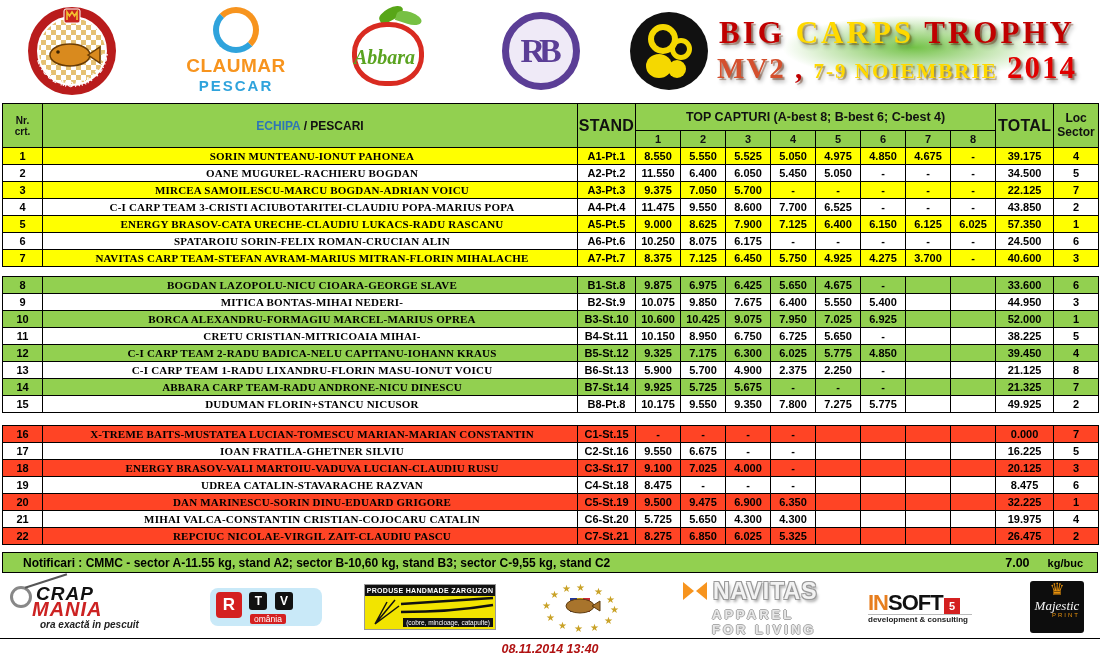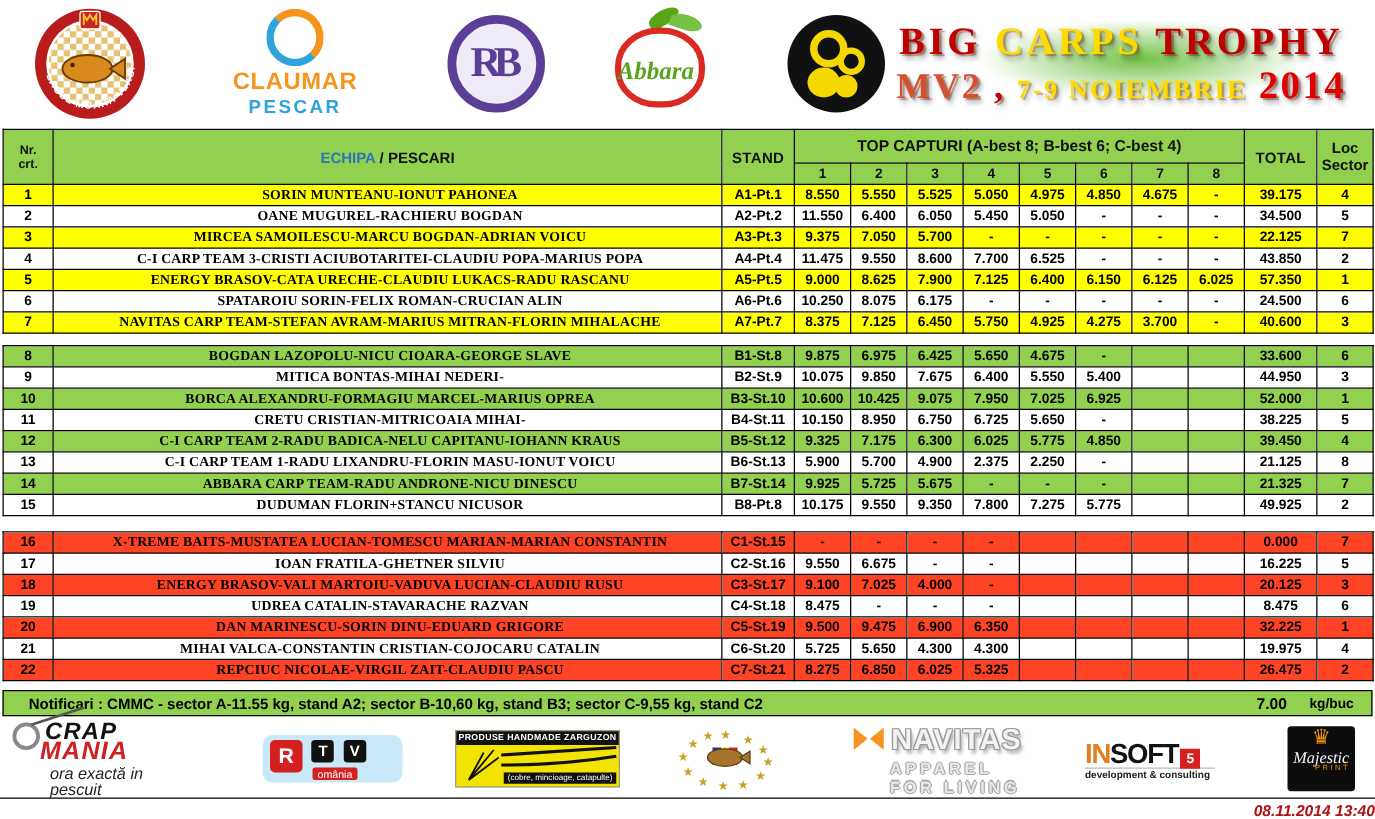--- a/index.html
+++ b/index.html
@@ -51,21 +51,21 @@
   .t-date{font-size:21px;}
   .t-year{font-size:31px;color:#E00000;}
 
   
   table.results{border-collapse:collapse;table-layout:fixed;width:1096px;margin:2px 0 0 2px;}
   .results th,.results td{border:1px solid #000;padding:0;overflow:hidden;white-space:nowrap;}
   .results thead th{background:var(--c-green);font-weight:bold;color:#111;}
   .th-nr{font-size:10px;line-height:1.1;}
   .th-echipa{font-size:12px;}
   .th-echipa .blue{color:var(--c-blue);}
-  .th-stand,.th-total{font-size:12px;letter-spacing:.3px;}
+  .th-stand,.th-total{font-size:16px;letter-spacing:.3px;}
   .th-top{font-size:12.5px;height:27px;}
   .th-colnum{font-size:11px;height:17px;}
   .th-loc{font-size:12px;line-height:1.15;}
   .results td{height:17px;font-size:11px;font-weight:bold;text-align:center;color:#000;line-height:16px;}
   .c-team{text-align:right;padding-left:4px !important;
      font-family:"Liberation Serif",serif;font-size:12px;letter-spacing:.2px;color:#10101c;}
   tr.band-A.hl td{background:var(--c-yellow);}
   tr.band-B.hl td{background:var(--c-green);}
   tr.band-C.hl td{background:var(--c-red);}
   tr.gap td{border:none;background:#fff;}
@@ -80,21 +80,21 @@
   .notif .unit{margin:0 14px 0 18px;font-size:11px;}
 
   
   .footer-band{height:52px;margin-top:8px;display:flex;align-items:center;gap:16px;}
   .f-logo{flex:0 0 auto;position:relative;}
   .crapmania{margin-left:14px;width:140px;font-style:italic;line-height:1;}
   .crapmania .reel{position:absolute;left:-4px;top:2px;width:22px;height:22px;border:3px solid #888;border-radius:50%;}
   .crapmania .rod{position:absolute;left:10px;top:-4px;width:44px;height:2px;background:#555;transform:rotate(-18deg);}
   .crapmania .w1{font-weight:bold;font-size:19px;color:#111;margin-left:22px;letter-spacing:1px;}
   .crapmania .w2{font-weight:bold;font-size:20px;color:#CC2222;margin-left:18px;margin-top:-4px;letter-spacing:1px;}
-  .crapmania .tag{font-size:13px;color:#222;margin-left:26px;margin-top:1px;font-weight:normal;}
+  .crapmania .tag{font-size:10px;color:#222;margin-left:26px;margin-top:1px;font-weight:bold;}
   .rtv{margin-left:40px;width:112px;height:38px;background:#C9E9F8;border-radius:8px;padding:4px 6px;}
   .rtv .sq{display:inline-block;text-align:center;color:#fff;font-weight:bold;}
   .rtv .r{width:26px;height:26px;line-height:26px;background:#D42020;border-radius:4px;font-size:17px;}
   .rtv .t,.rtv .v{width:18px;height:18px;line-height:18px;background:#111;border-radius:3px;font-size:12px;vertical-align:top;margin-left:3px;}
   .rtv .tail{position:absolute;left:40px;top:26px;background:#D42020;color:#fff;font-size:8.5px;padding:0 4px;border-radius:2px;}
   .zarguzon{margin-left:26px;width:132px;height:46px;background:#F2E400;border:1px solid #999;}
   .zarguzon .strip{background:#111;color:#fff;font-weight:bold;font-size:7px;text-align:center;height:11px;line-height:11px;letter-spacing:.3px;}
   .zarguzon svg{position:absolute;left:0;top:11px;}
   .zarguzon .chip{position:absolute;right:2px;bottom:2px;background:#111;color:#fff;font-size:6.5px;padding:1px 3px;}
   .stars{margin-left:26px;width:84px;height:50px;}
@@ -121,21 +121,21 @@
   .majestic .name{font-family:"Liberation Serif",serif;font-style:italic;color:#f5f5f5;font-size:13px;line-height:13px;}
   .majestic .tag{color:#E8920C;font-size:6px;letter-spacing:2px;text-align:right;padding-right:4px;}
   .gor{margin-left:30px;width:120px;}
   .gor .made{font-size:7px;letter-spacing:4px;color:#444;margin-left:12px;}
   .gor .row{display:flex;align-items:center;margin-top:1px;}
   .gor .ring{width:30px;height:30px;border:4px solid #D42020;border-radius:50%;background:#fff;
      display:flex;align-items:center;justify-content:center;font-weight:bold;font-style:italic;font-size:19px;color:#111;}
   .gor .rest{font-weight:bold;font-style:italic;font-size:24px;color:#111;margin-left:-3px;letter-spacing:-.5px;}
 
   .bottom-line{border-top:1px solid #000;margin-top:5px;}
-  .timestamp{text-align:right;margin-top:3px;font-weight:bold;font-style:italic;font-size:12.5px;color:var(--c-stamp);}
+  .timestamp{text-align:center;margin-top:3px;font-weight:bold;font-style:italic;font-size:12.5px;color:var(--c-stamp);}
 </style>
 </head>
 <body>
 
 <div class="top-band">
 
   <div class="logo badge-wrap">
     <svg width="92" height="92" viewBox="0 0 92 92">
       <defs>
         <pattern id="chk" width="10" height="10" patternUnits="userSpaceOnUse">
@@ -158,29 +158,29 @@
       <path d="M41,15 V7 l2.5,4 2.5,-4 2.5,4 2.5,-4 V15" fill="none" stroke="#F2C230" stroke-width="1.6"></path>
     </svg>
   </div>
 
   <div class="logo claumar">
     <div class="ring"></div>
     <div class="l1">CLAUMAR</div>
     <div class="l2">PESCAR</div>
   </div>
 
-  <div class="logo rb">
-    <span>RB</span>
-  </div>
-
   <div class="logo abbara">
     <span class="leaf a"></span>
     <span class="leaf b"></span>
     <div class="apple"></div>
     <div class="word">Abbara</div>
+  </div>
+
+  <div class="logo rb">
+    <span>RB</span>
   </div>
 
   <div class="logo bear">
     <i class="b1"></i>
     <i class="b2"></i>
     <i class="b3"></i>
     <i class="b4"></i>
   </div>
 
   <div class="title-block">

